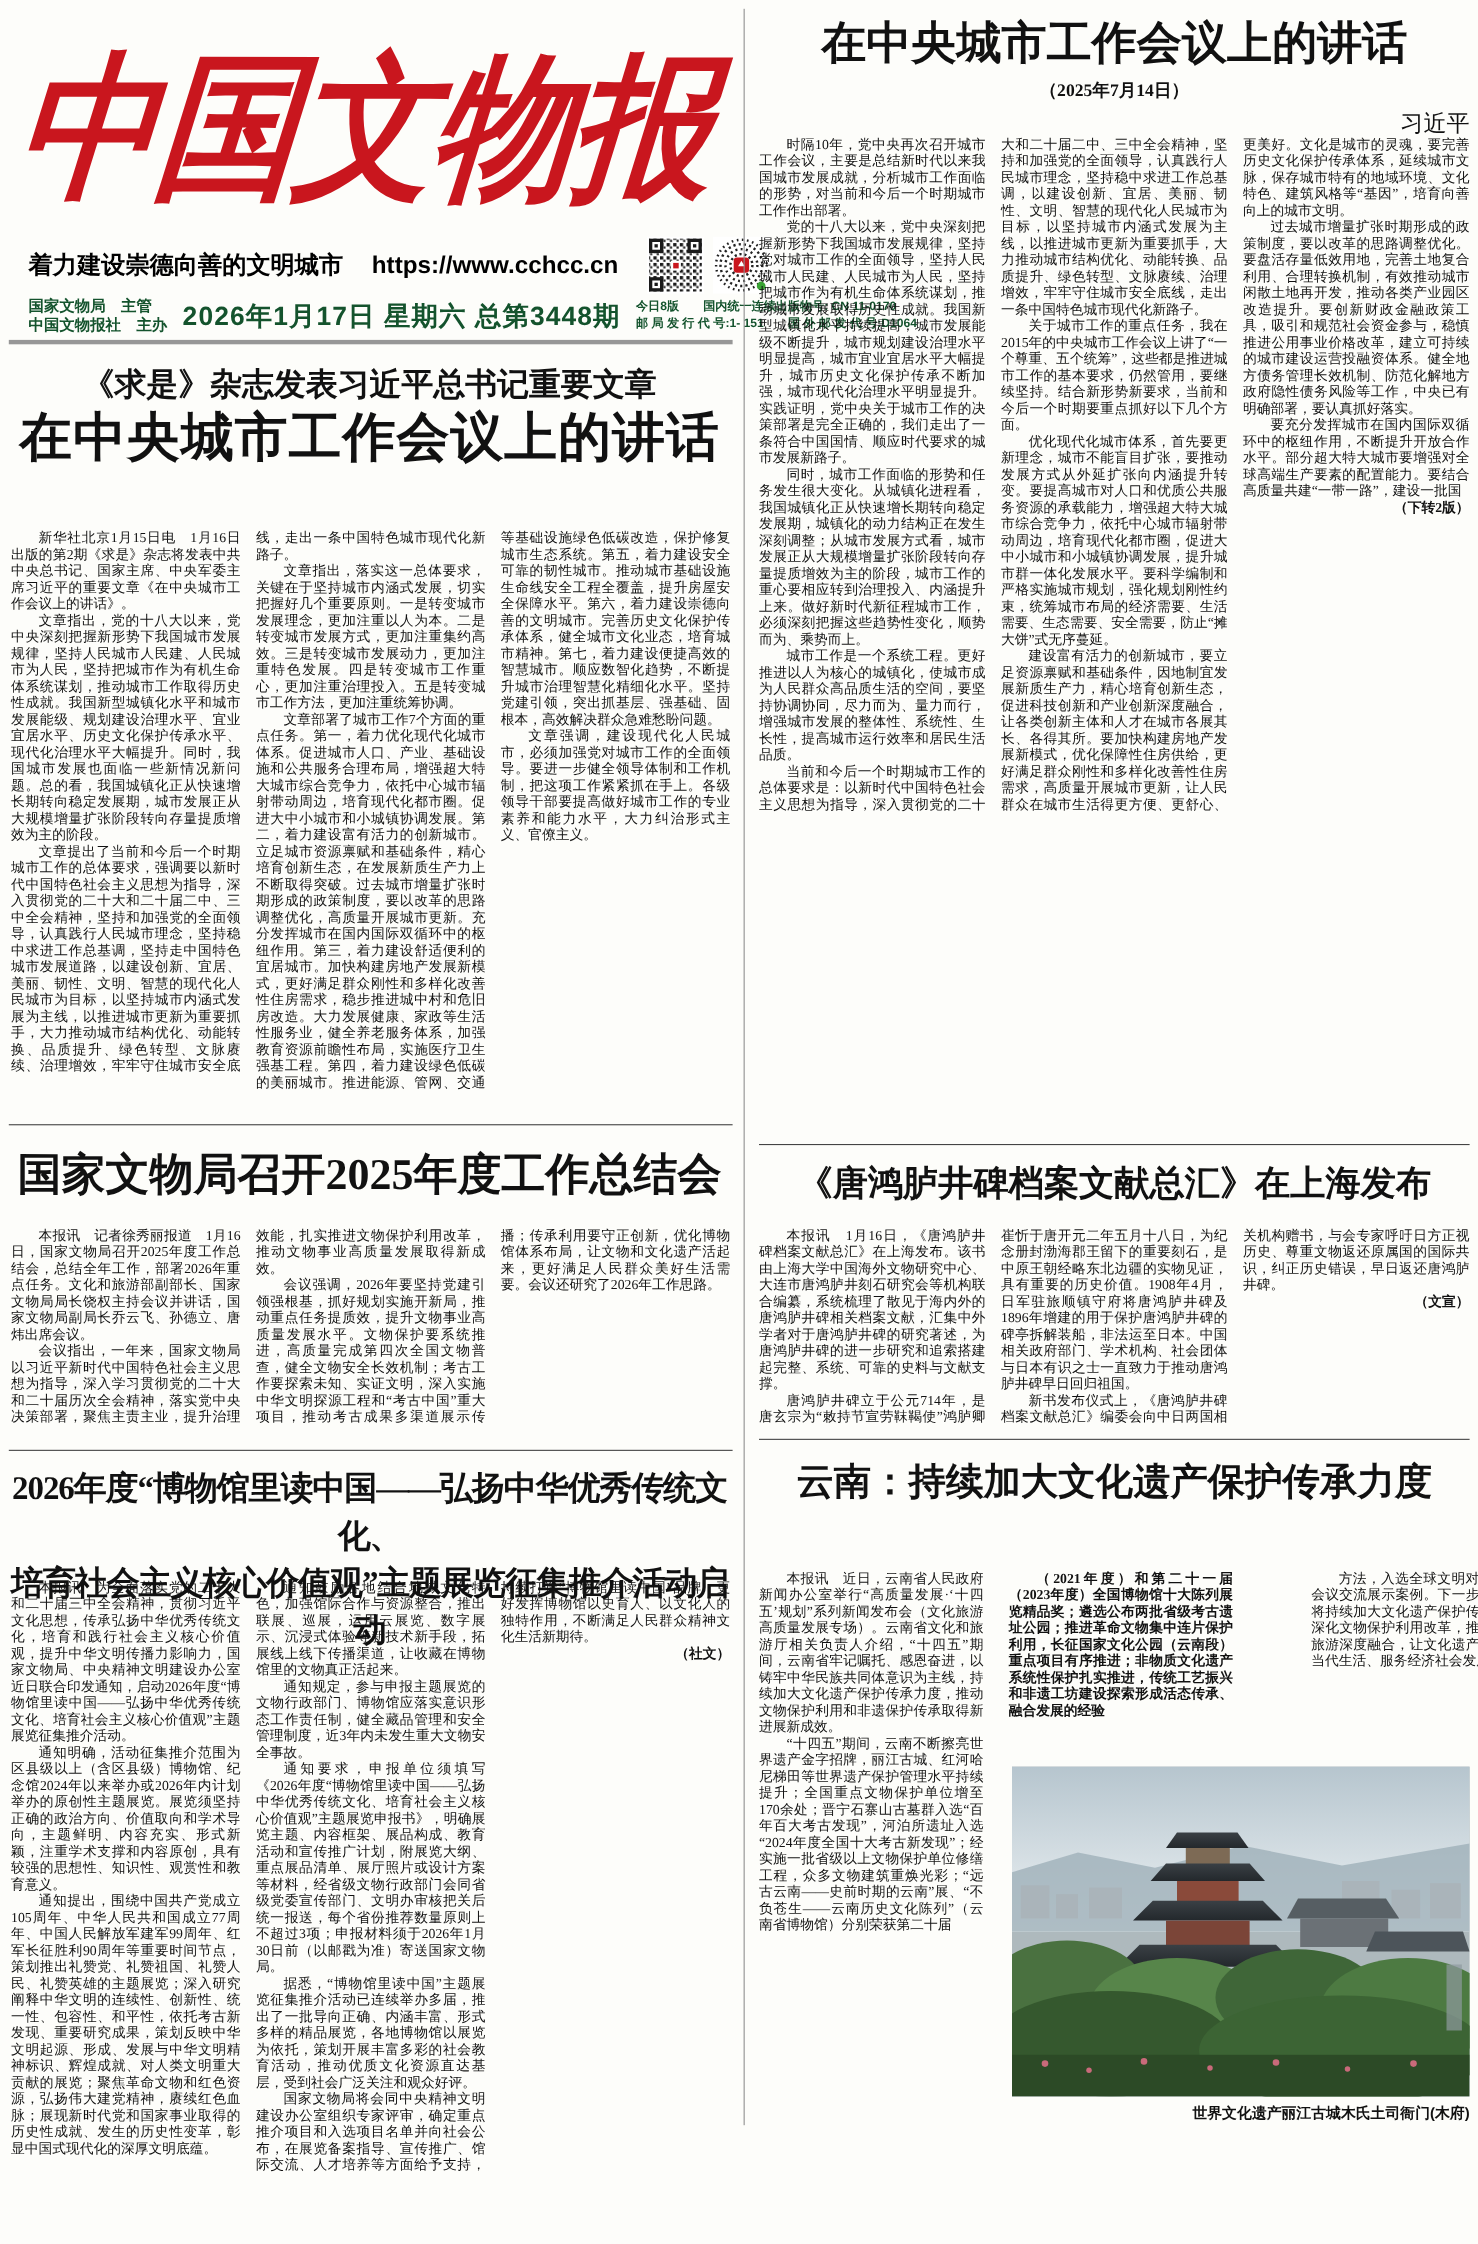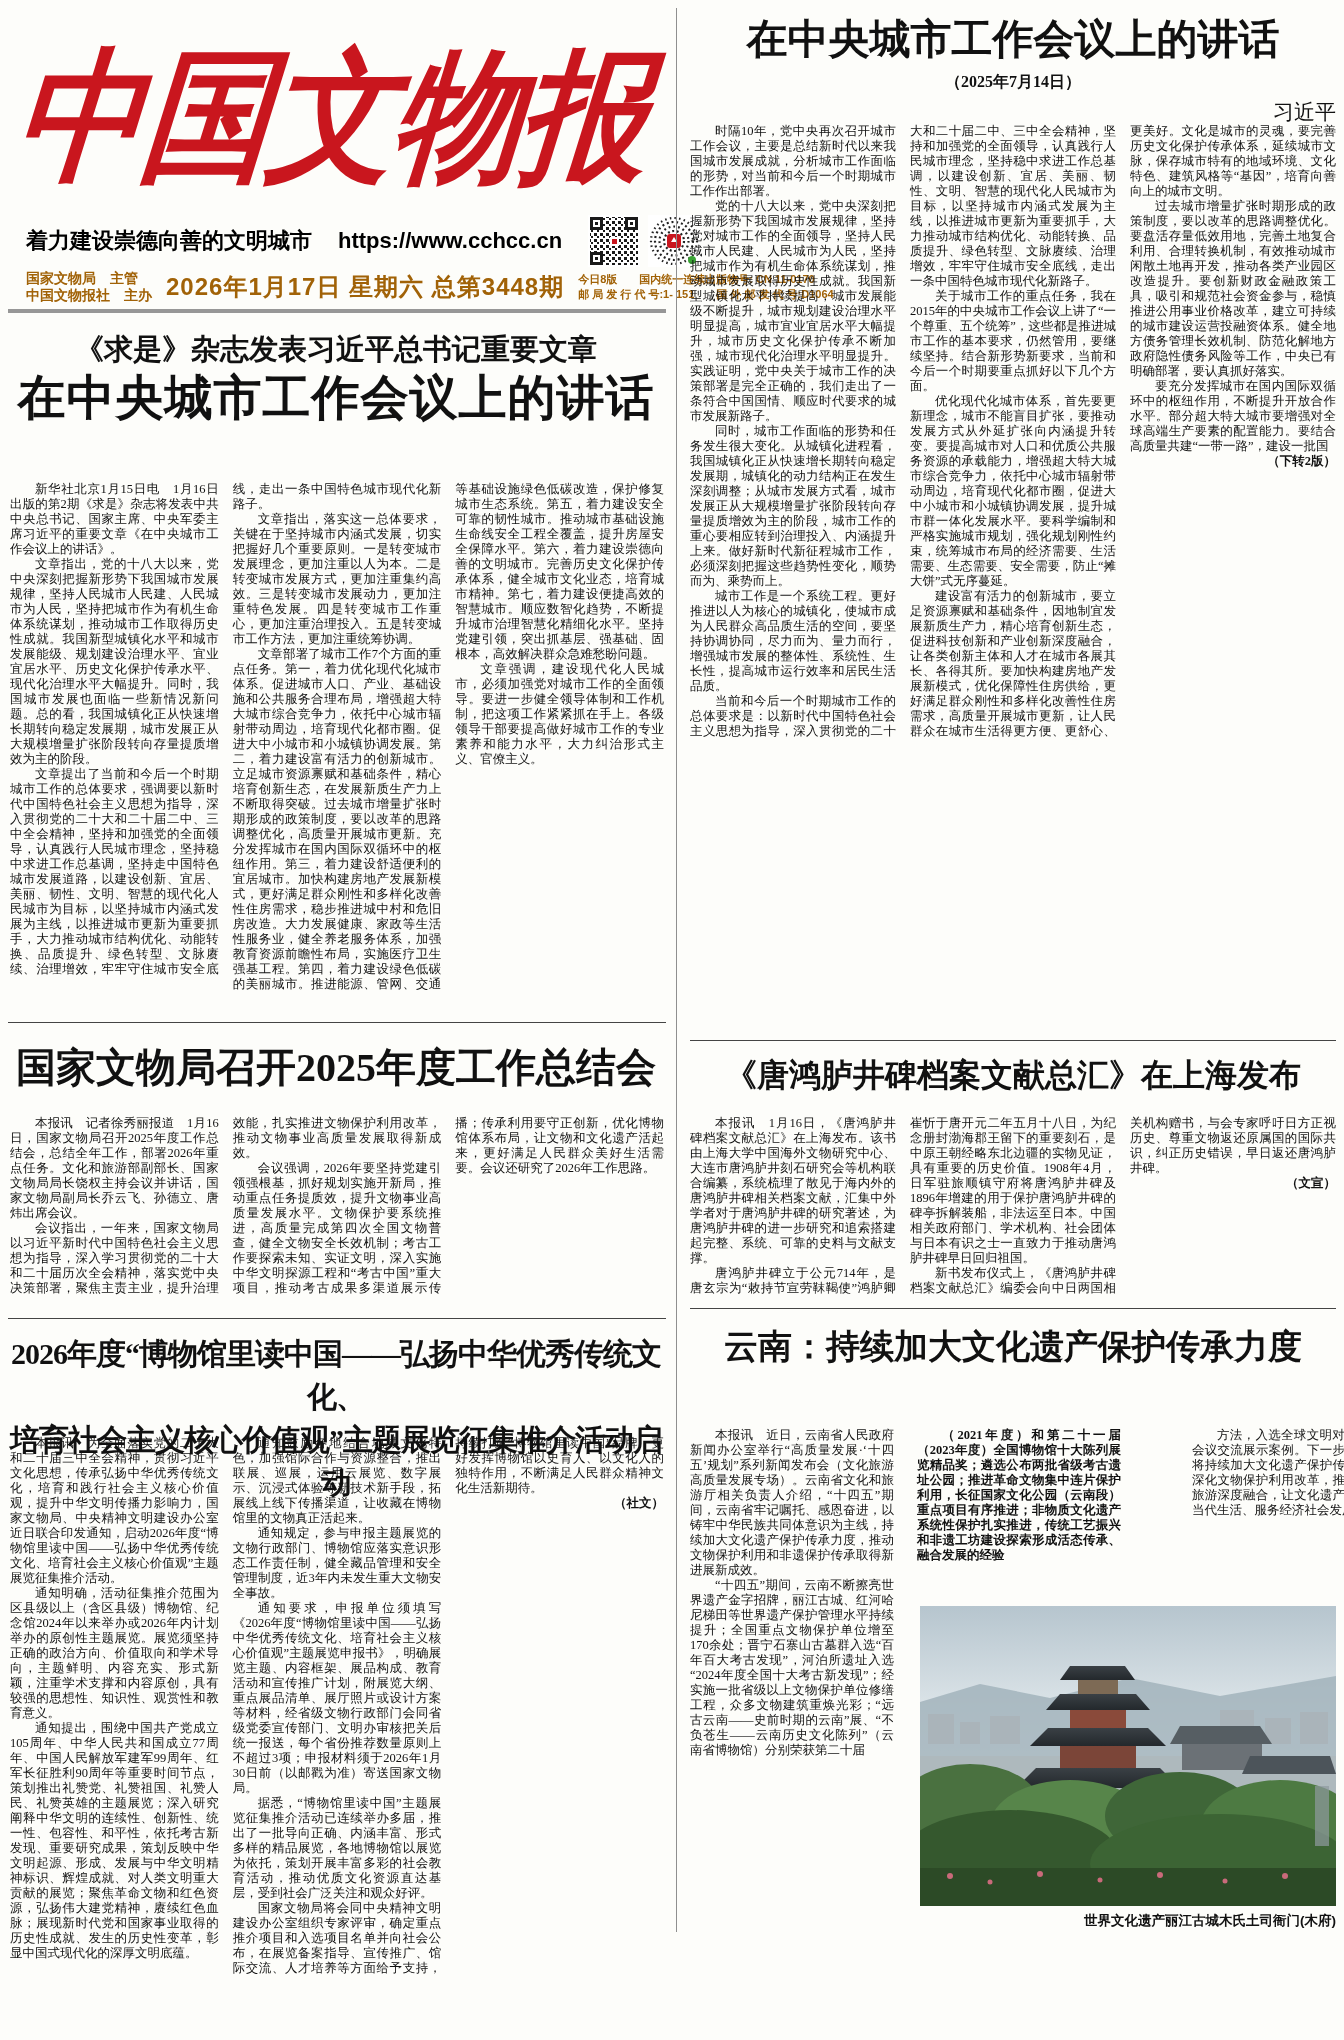--- a/index.html
+++ b/index.html
@@ -116,21 +116,21 @@
         <circle cx="26" cy="26" r="19" stroke-dasharray="2 2.8"></circle>
         <circle cx="26" cy="26" r="23" stroke-dasharray="1.5 3.2"></circle>
       </g>
       <rect x="19" y="19" width="14" height="14" rx="3" fill="#c9161e"></rect>
       <path d="M23 27 l3-5 3 5 z" fill="#fff"></path>
       <circle cx="44" cy="45" r="4" fill="#3aa335"></circle>
     </svg>
   </span>
 </div>
 
-<div class="abs info-bar" style="color: #a16207;">
+<div class="abs info-bar" style="color: #14532d;">
   <span class="info-left">
     <span>国家文物局　主管</span><br>
     <span>中国文物报社　主办</span>
   </span>
   <span class="info-date">
     <span>2026年1月17日</span>
     <span>星期六</span>
     <span>总第3448期</span>
   </span>
   <span class="info-right">

